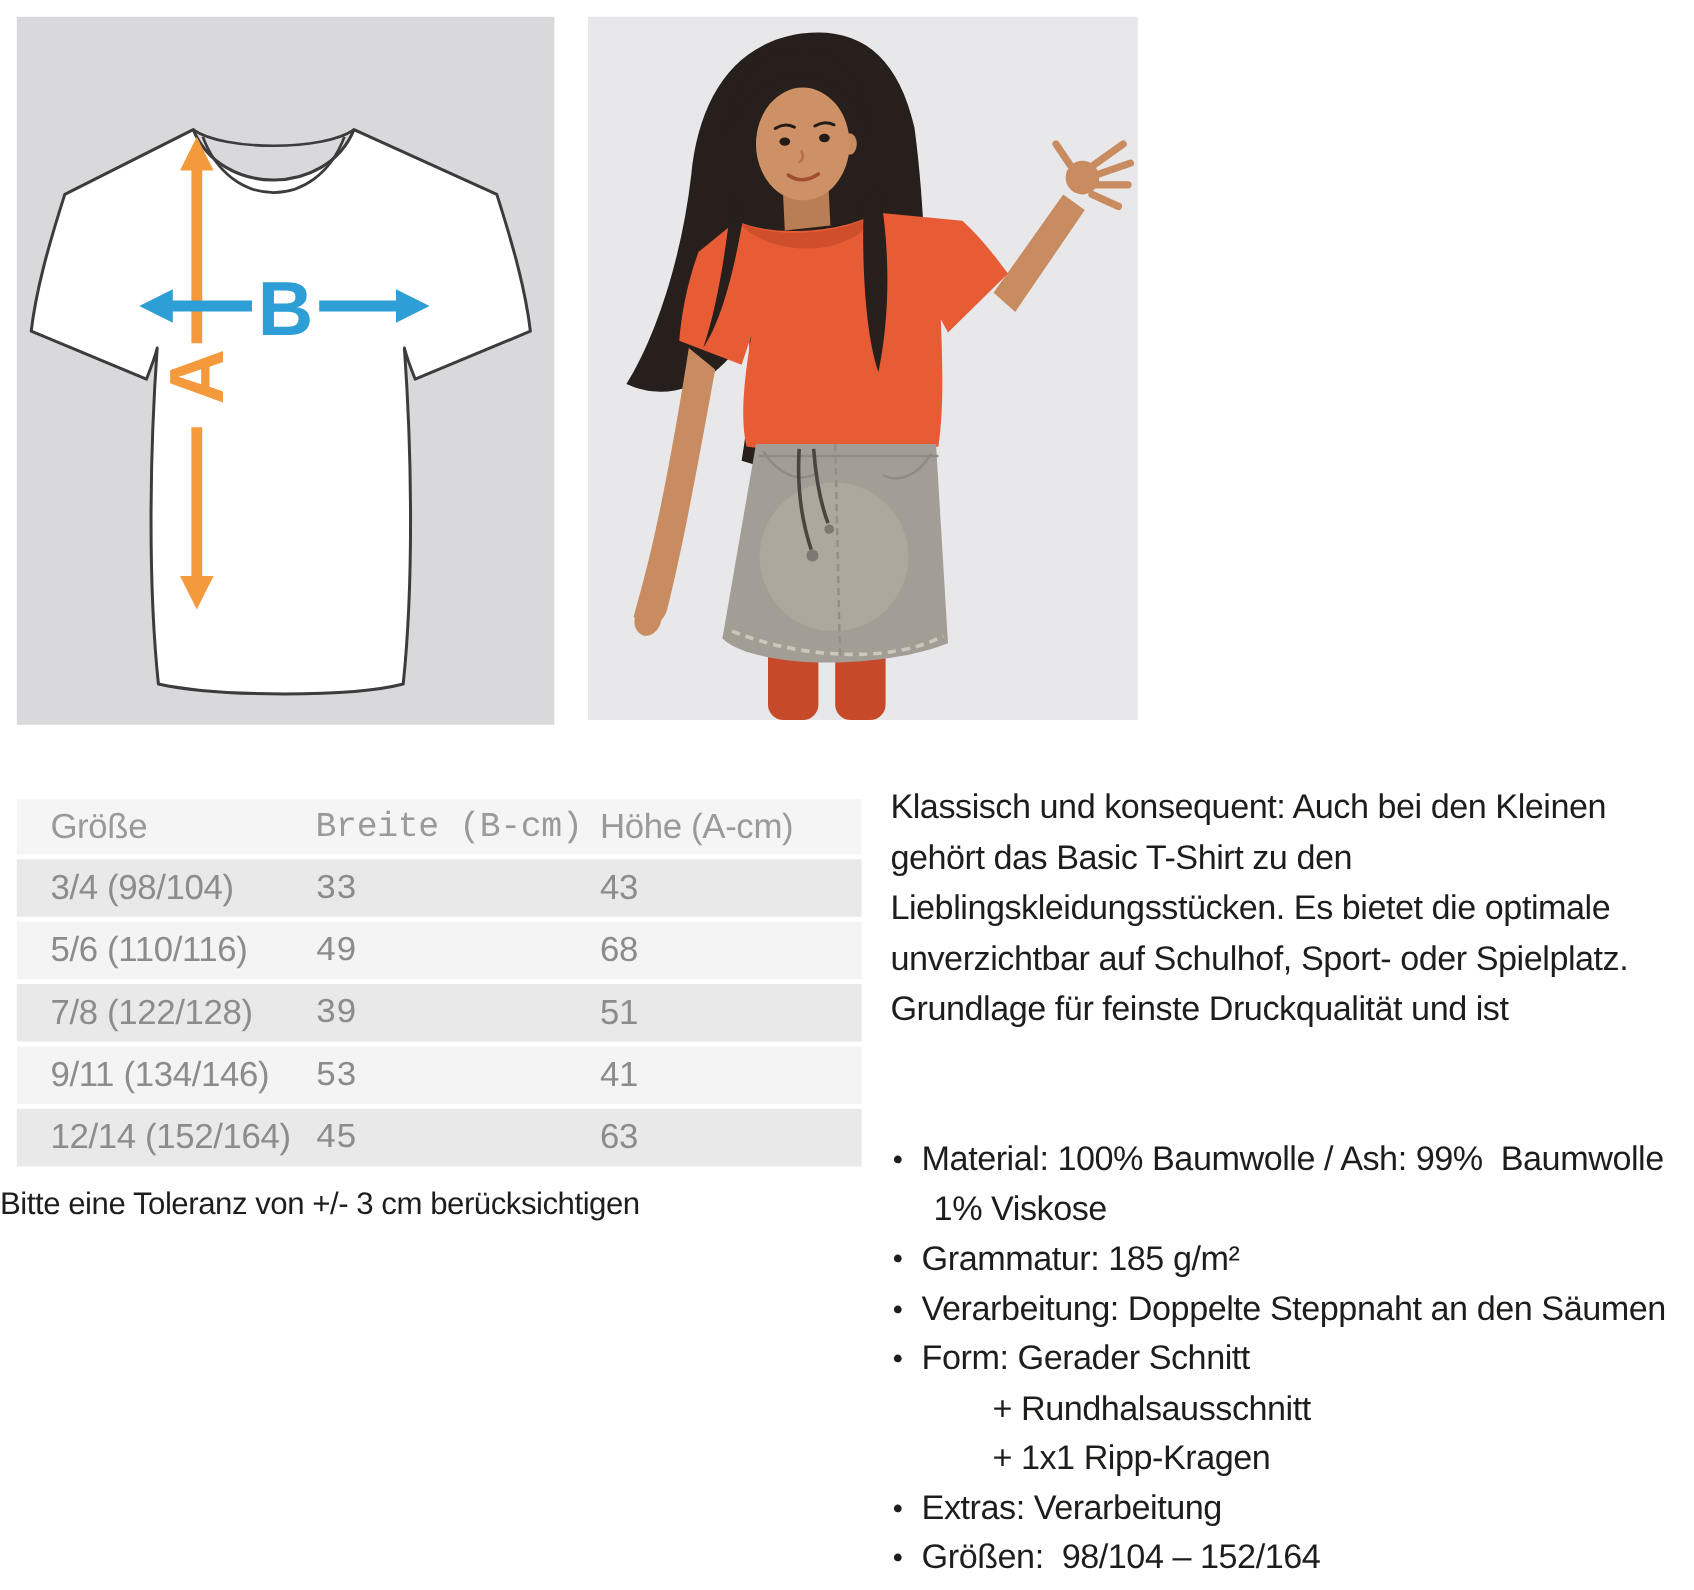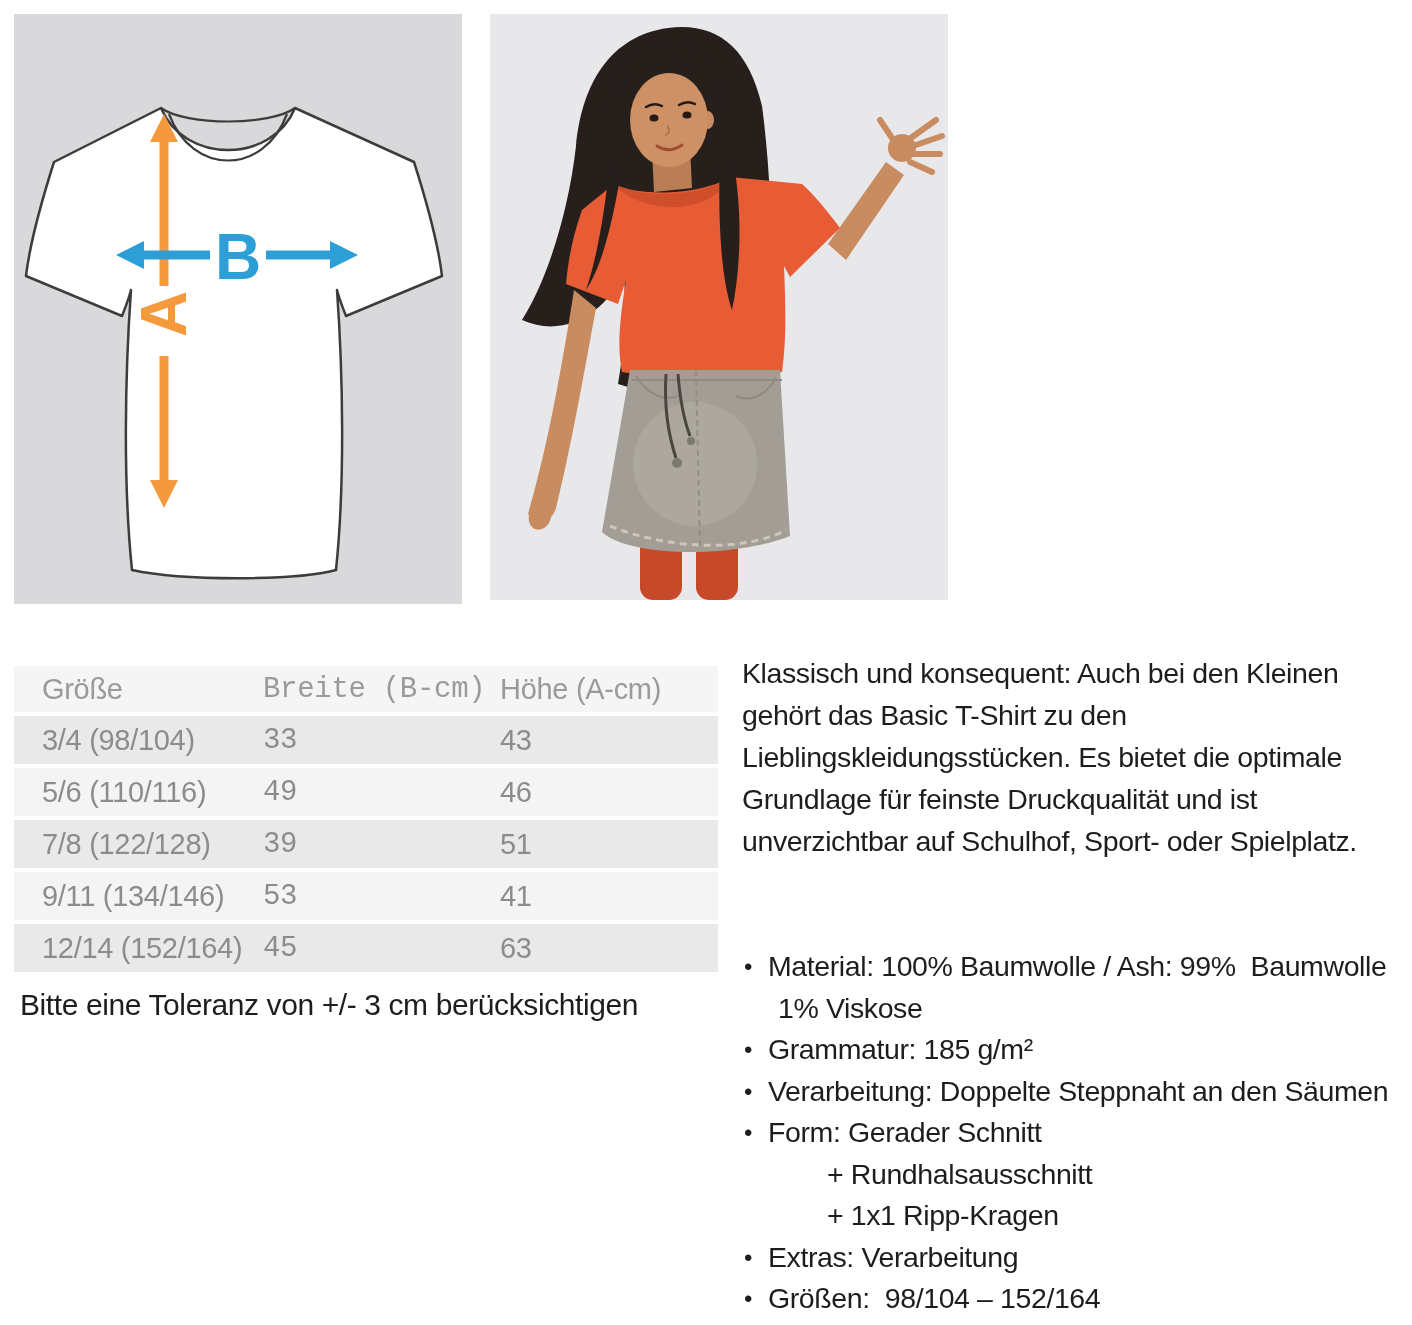--- a/index.html
+++ b/index.html
@@ -35,21 +35,21 @@
   .size-table{position:absolute;left:14px;top:650px;width:704px;font-size:29px;letter-spacing:-0.3px;}
   .trow{display:flex;align-items:center;height:48px;margin-top:4px;color:var(--table-text);}
   .trow.thead{height:46px;margin-top:16px;background:var(--table-header-bg);color:#9A9A9A;}
   .trow:nth-child(odd):not(.thead){background:var(--table-row-odd-bg);}
   .trow:nth-child(even):not(.thead){background:var(--table-row-even-bg);}
   .tcell{white-space:pre;}
   .tcell.c0{padding-left:28px;width:249px;}
   .tcell.c1{width:237px;font-family:Liberation Mono, monospace;}
   .tcell.c2{flex:1;}
 
-  .tolerance{position:absolute;left:20px;top:988px;font-size:30px;letter-spacing:-0.4px;color:var(--body-text);}
+  .tolerance{position:absolute;left:0;top:988px;font-size:26px;letter-spacing:-0.4px;color:var(--body-text);}
 
   
   .desc{position:absolute;left:742px;top:652px;width:662px;font-size:28.5px;letter-spacing:-0.4px;color:var(--body-text);}
   .pline{line-height:42px;white-space:pre;}
   .bullets{list-style:none;margin-top:84px;}
   .bullet{position:relative;padding-left:26px;line-height:41.5px;}
   .bullet .dot{position:absolute;left:2px;top:0;font-size:24px;}
   .bline{white-space:pre-wrap;}
   .bline.cont{padding-left:10px;}
   .bline.subitem{padding-left:59px;}
@@ -185,21 +185,21 @@
     </div>
     <div>
         <div class="trow">
           <div class="tcell c0">3/4 (98/104)</div>
           <div class="tcell c1">33</div>
           <div class="tcell c2">43</div>
         </div>
         <div class="trow">
           <div class="tcell c0">5/6 (110/116)</div>
           <div class="tcell c1">49</div>
-          <div class="tcell c2">46</div>
+          <div class="tcell c2">68</div>
         </div>
         <div class="trow">
           <div class="tcell c0">7/8 (122/128)</div>
           <div class="tcell c1">39</div>
           <div class="tcell c2">51</div>
         </div>
         <div class="trow">
           <div class="tcell c0">9/11 (134/146)</div>
           <div class="tcell c1">53</div>
           <div class="tcell c2">41</div>
@@ -212,22 +212,22 @@
       </div>
   </div>
 
   <div class="tolerance">Bitte eine Toleranz von +/- 3 cm berücksichtigen</div>
 
   <div class="desc">
     <div>
         <div class="pline">Klassisch und konsequent: Auch bei den Kleinen</div>
         <div class="pline">gehört das Basic T-Shirt zu den</div>
         <div class="pline">Lieblingskleidungsstücken. Es bietet die optimale</div>
+        <div class="pline">unverzichtbar auf Schulhof, Sport- oder Spielplatz.</div>
         <div class="pline">Grundlage für feinste Druckqualität und ist</div>
-        <div class="pline">unverzichtbar auf Schulhof, Sport- oder Spielplatz.</div>
       </div>
     <ul class="bullets">
         <li class="bullet">
           <span class="dot">•</span>
           <div class="bline">Material: 100% Baumwolle / Ash: 99%  Baumwolle</div>
           <div class="bline cont">1% Viskose</div>
         </li>
         <li class="bullet">
           <span class="dot">•</span>
           <div class="bline">Grammatur: 185 g/m²</div>

